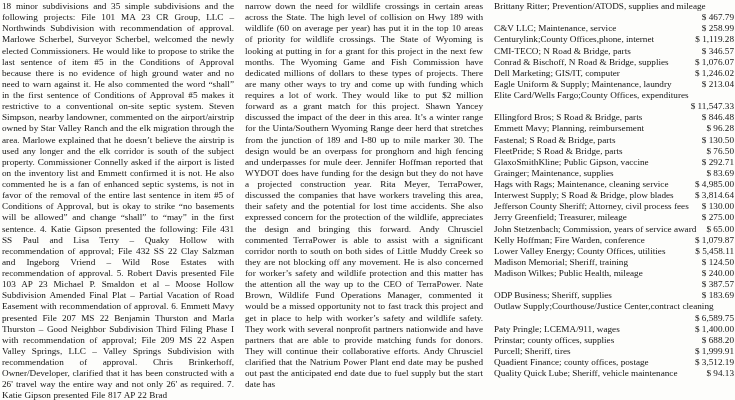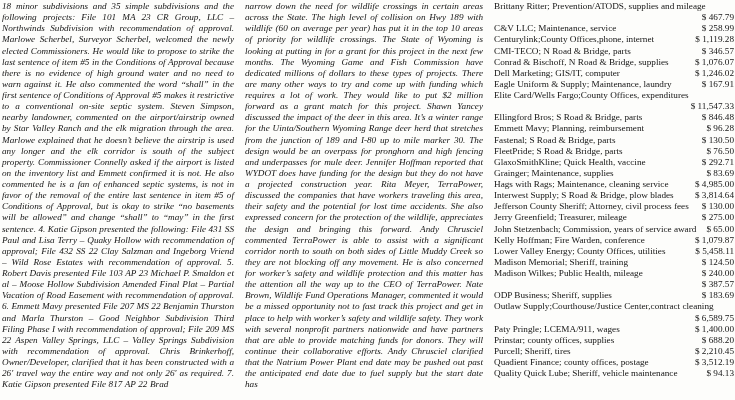--- a/index.html
+++ b/index.html
@@ -18,21 +18,20 @@
     padding: 1px 0 0 2px;
   }
   .text-col {
     flex: 0 0 auto;
     width: 232px;
     font-size: 9.2px;
     line-height: 11.12px;
     text-align: justify;
     text-justify: inter-word;
     word-spacing: 0.2px;
-    font-style: italic;
   }
   .col-middle { width: 238px; }
   .expenses-col {
     flex: 1 1 auto;
     font-size: 9.2px;
     line-height: 11.12px;
     padding-right: 1px;
   }
   .expense-row {
     display: flex;
@@ -89,21 +88,21 @@
     <span class="amt">$ 1,076.07</span>
   </div>
 
   <div class="expense-row">
     <span class="desc">Dell Marketing; GIS/IT, computer</span>
     <span class="amt">$ 1,246.02</span>
   </div>
 
   <div class="expense-row">
     <span class="desc">Eagle Uniform &amp; Supply; Maintenance, laundry</span>
-    <span class="amt">$ 167.91</span>
+    <span class="amt">$ 213.04</span>
   </div>
 
   <div class="expense-row">
     <span class="desc">Elite Card/Wells Fargo;County Offices, expenditures</span>
     <span class="amt">$ 11,547.33</span>
   </div>
 
   <div class="expense-row">
     <span class="desc">Ellingford Bros; S Road &amp; Bridge, parts</span>
     <span class="amt">$ 846.48</span>
@@ -118,21 +117,21 @@
     <span class="desc">Fastenal; S Road &amp; Bridge, parts</span>
     <span class="amt">$ 130.50</span>
   </div>
 
   <div class="expense-row">
     <span class="desc">FleetPride; S Road &amp; Bridge, parts</span>
     <span class="amt">$ 76.50</span>
   </div>
 
   <div class="expense-row">
-    <span class="desc">GlaxoSmithKline; Quick Health, vaccine</span>
+    <span class="desc">GlaxoSmithKline; Public Gipson, vaccine</span>
     <span class="amt">$ 292.71</span>
   </div>
 
   <div class="expense-row">
     <span class="desc">Grainger; Maintenance, supplies</span>
     <span class="amt">$ 83.69</span>
   </div>
 
   <div class="expense-row">
     <span class="desc">Hags with Rags; Maintenance, cleaning service</span>
@@ -198,21 +197,21 @@
     <span class="amt">$ 1,400.00</span>
   </div>
 
   <div class="expense-row">
     <span class="desc">Prinstar; county offices, supplies</span>
     <span class="amt">$ 688.20</span>
   </div>
 
   <div class="expense-row">
     <span class="desc">Purcell; Sheriff, tires</span>
-    <span class="amt">$ 2,210.45</span>
+    <span class="amt">$ 1,999.91</span>
   </div>
 
   <div class="expense-row">
     <span class="desc">Quadient Finance; county offices, postage</span>
     <span class="amt">$ 3,512.19</span>
   </div>
 
   <div class="expense-row">
     <span class="desc">Quality Quick Lube; Sheriff, vehicle maintenance</span>
     <span class="amt">$ 94.13</span>

